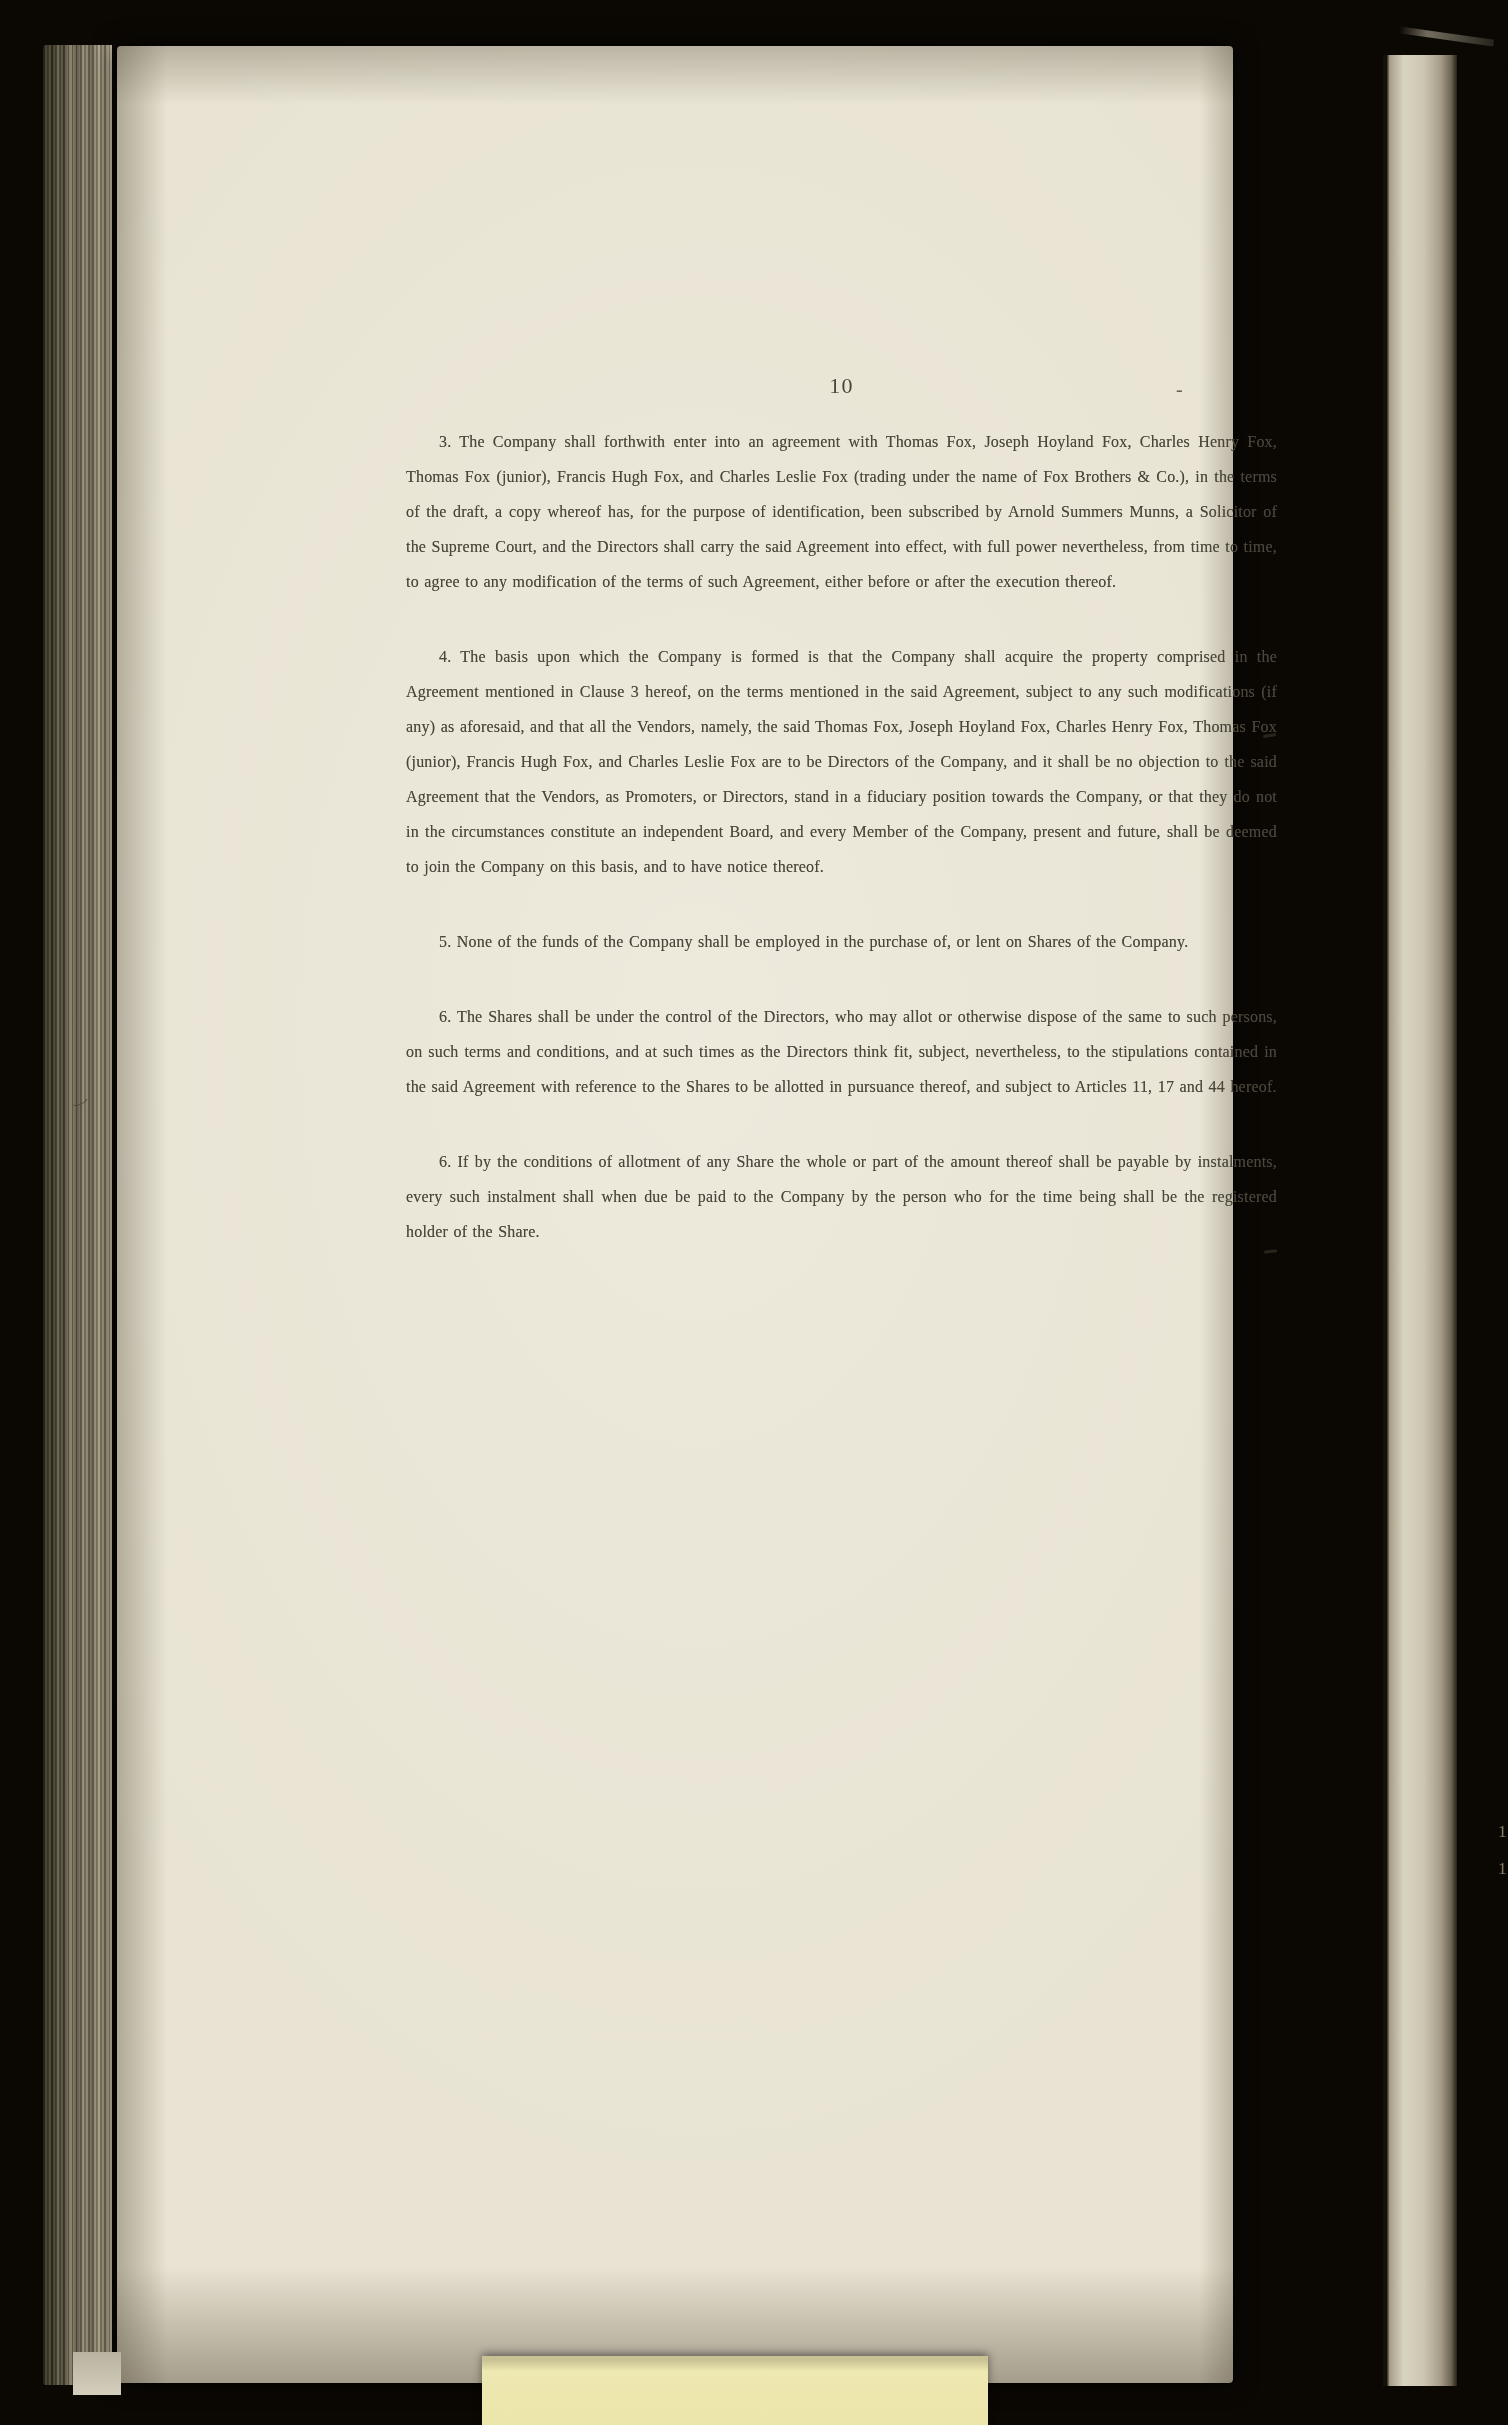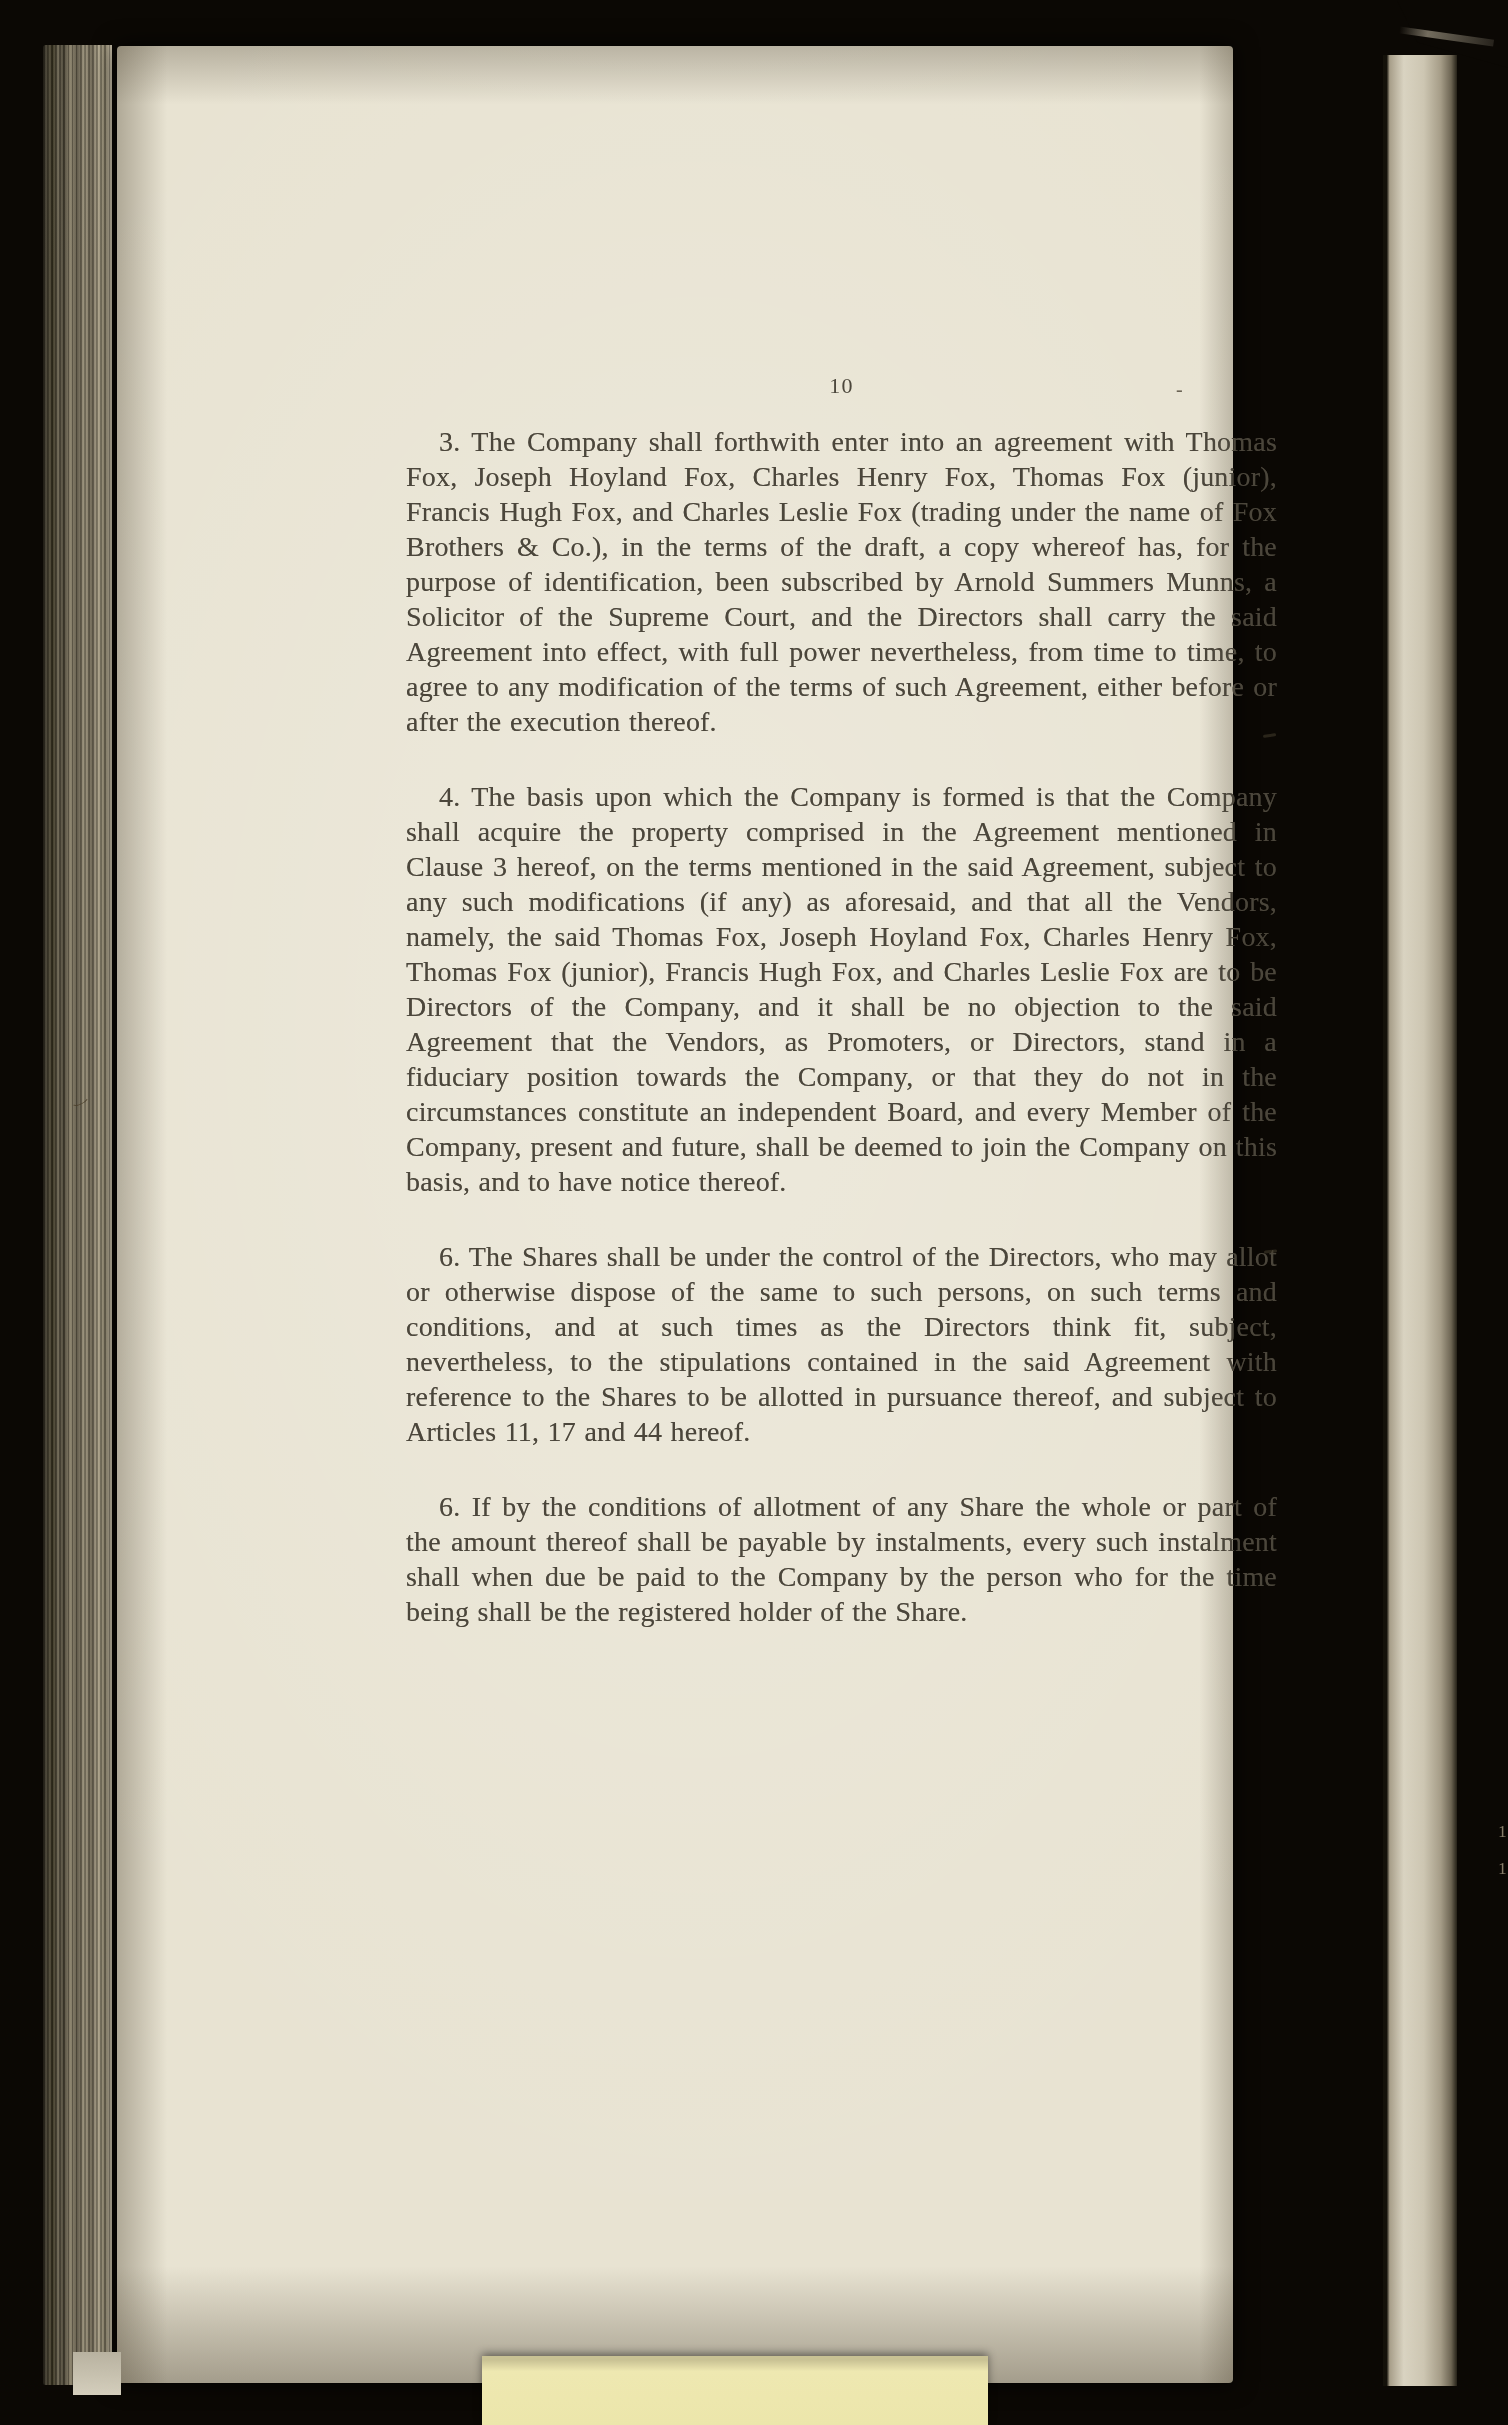--- a/index.html
+++ b/index.html
@@ -43,21 +43,21 @@
     position:absolute; left:289px; top:327px; width:871px;
     color:#4b463b;
   }
   .page-number {
     text-align:center;
     font-size:22px;
     letter-spacing:1.2px;
     margin-bottom:25px;
   }
   .clause {
-    font-size:28px;
+    font-size:16px;
     line-height:35px;
     text-align:justify;
     text-indent:33px;
     letter-spacing:0.2px;
     word-spacing:1.2px;
     margin-bottom:40px;
     text-shadow:0 0 0.5px rgba(75,70,59,0.55);
   }
   .pen-dash {
     position:absolute; top:5px; left:770px;
@@ -123,20 +123,21 @@
 
 <div class="book-edges"></div>
 
 <div class="page">
   <div class="content">
     <div class="page-number">10</div>
     <span class="pen-dash">-</span>
 
     <p class="clause">3. The Company shall forthwith enter into an agreement with Thomas Fox, Joseph Hoyland Fox, Charles Henry Fox, Thomas Fox (junior), Francis Hugh Fox, and Charles Leslie Fox (trading under the name of Fox Brothers &amp; Co.), in the terms of the draft, a copy whereof has, for the purpose of identification, been subscribed by Arnold Summers Munns, a Solicitor of the Supreme Court, and the Directors shall carry the said Agreement into effect, with full power nevertheless, from time to time, to agree to any modification of the terms of such Agreement, either before or after the execution thereof.</p>
     <p class="clause">4. The basis upon which the Company is formed is that the Company shall acquire the property comprised in the Agreement mentioned in Clause 3 hereof, on the terms mentioned in the said Agreement, subject to any such modifications (if any) as aforesaid, and that all the Vendors, namely, the said Thomas Fox, Joseph Hoyland Fox, Charles Henry Fox, Thomas Fox (junior), Francis Hugh Fox, and Charles Leslie Fox are to be Directors of the Company, and it shall be no objection to the said Agreement that the Vendors, as Promoters, or Directors, stand in a fiduciary position towards the Company, or that they do not in the circumstances constitute an independent Board, and every Member of the Company, present and future, shall be deemed to join the Company on this basis, and to have notice thereof.</p>
+    <p class="clause">5. None of the funds of the Company shall be employed in the purchase of, or lent on Shares of the Company.</p>
     <p class="clause">6. The Shares shall be under the control of the Directors, who may allot or otherwise dispose of the same to such persons, on such terms and conditions, and at such times as the Directors think fit, subject, nevertheless, to the stipulations contained in the said Agreement with reference to the Shares to be allotted in pursuance thereof, and subject to Articles 11, 17 and 44 hereof.</p>
     <p class="clause">6. If by the conditions of allotment of any Share the whole or part of the amount thereof shall be payable by instalments, every such instalment shall when due be paid to the Company by the person who for the time being shall be the registered holder of the Share.</p>
   </div>
 </div>
 
 <div class="next-page"></div>
 
 <div class="corner-dark"></div>
 <div class="corner-line"></div>
 

